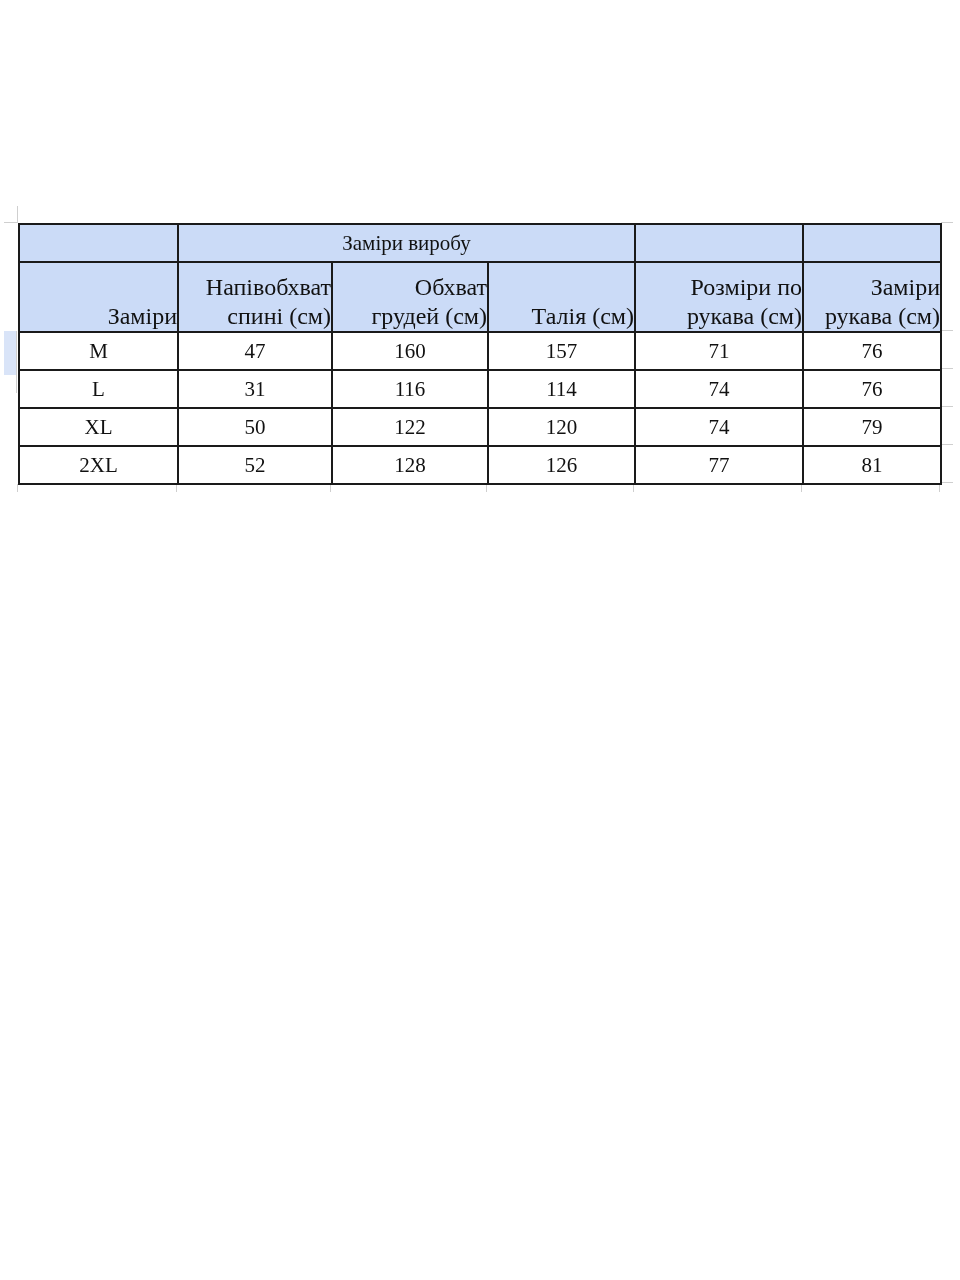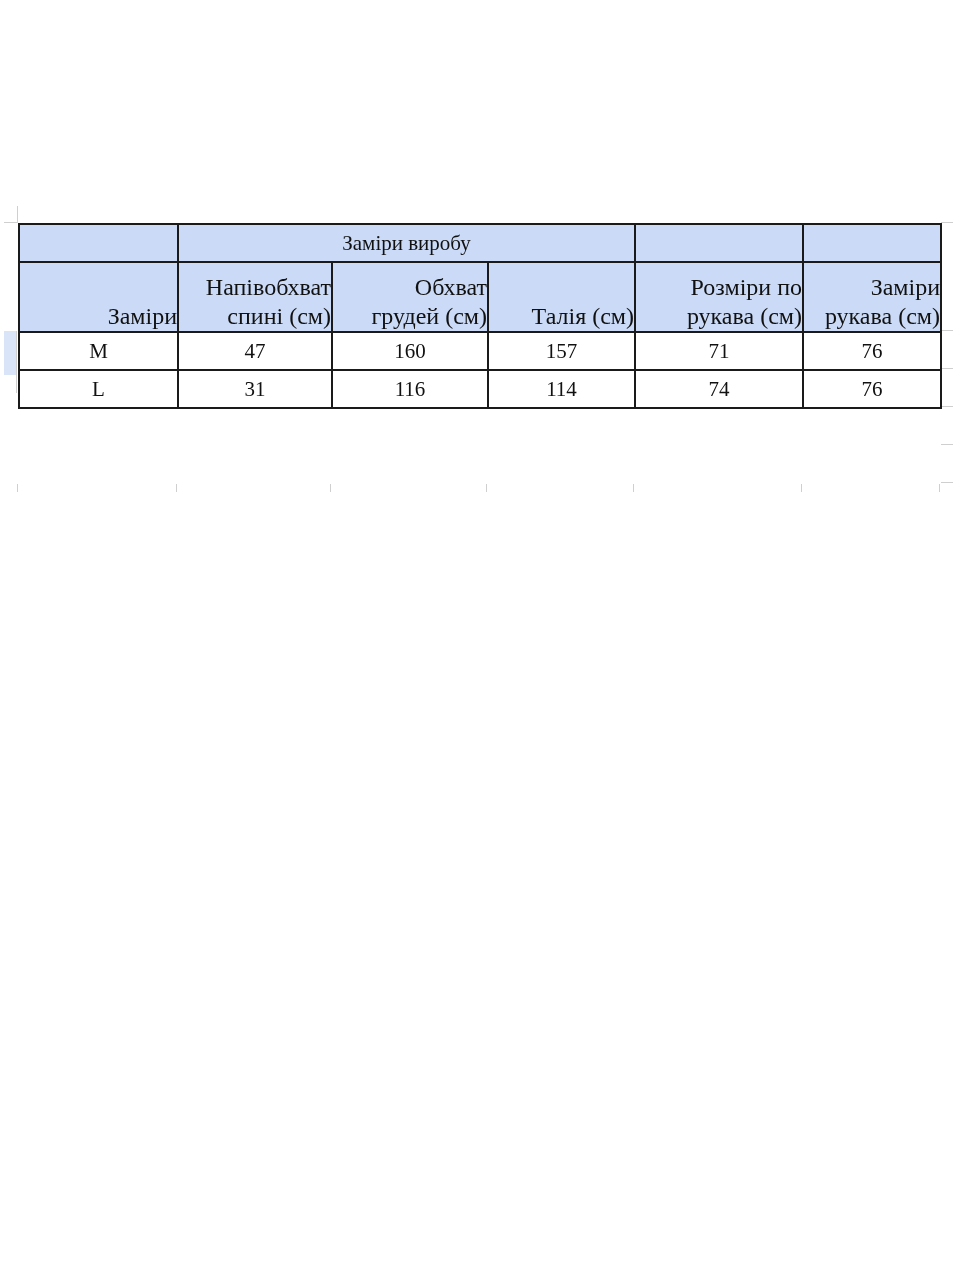--- a/index.html
+++ b/index.html
@@ -141,15 +141,31 @@
         <td class="data-cell">76</td>
       </tr>
       <tr class="data-row">
         <td class="data-cell">L</td>
         <td class="data-cell">31</td>
         <td class="data-cell">116</td>
         <td class="data-cell">114</td>
         <td class="data-cell">74</td>
         <td class="data-cell">76</td>
       </tr>
+      <tr class="data-row">
+        <td class="data-cell">XL</td>
+        <td class="data-cell">50</td>
+        <td class="data-cell">122</td>
+        <td class="data-cell">120</td>
+        <td class="data-cell">74</td>
+        <td class="data-cell">79</td>
+      </tr>
+      <tr class="data-row">
+        <td class="data-cell">2XL</td>
+        <td class="data-cell">52</td>
+        <td class="data-cell">128</td>
+        <td class="data-cell">126</td>
+        <td class="data-cell">77</td>
+        <td class="data-cell">81</td>
+      </tr>
     </tbody>
   </table>
 </div>
 
 </body></html>

